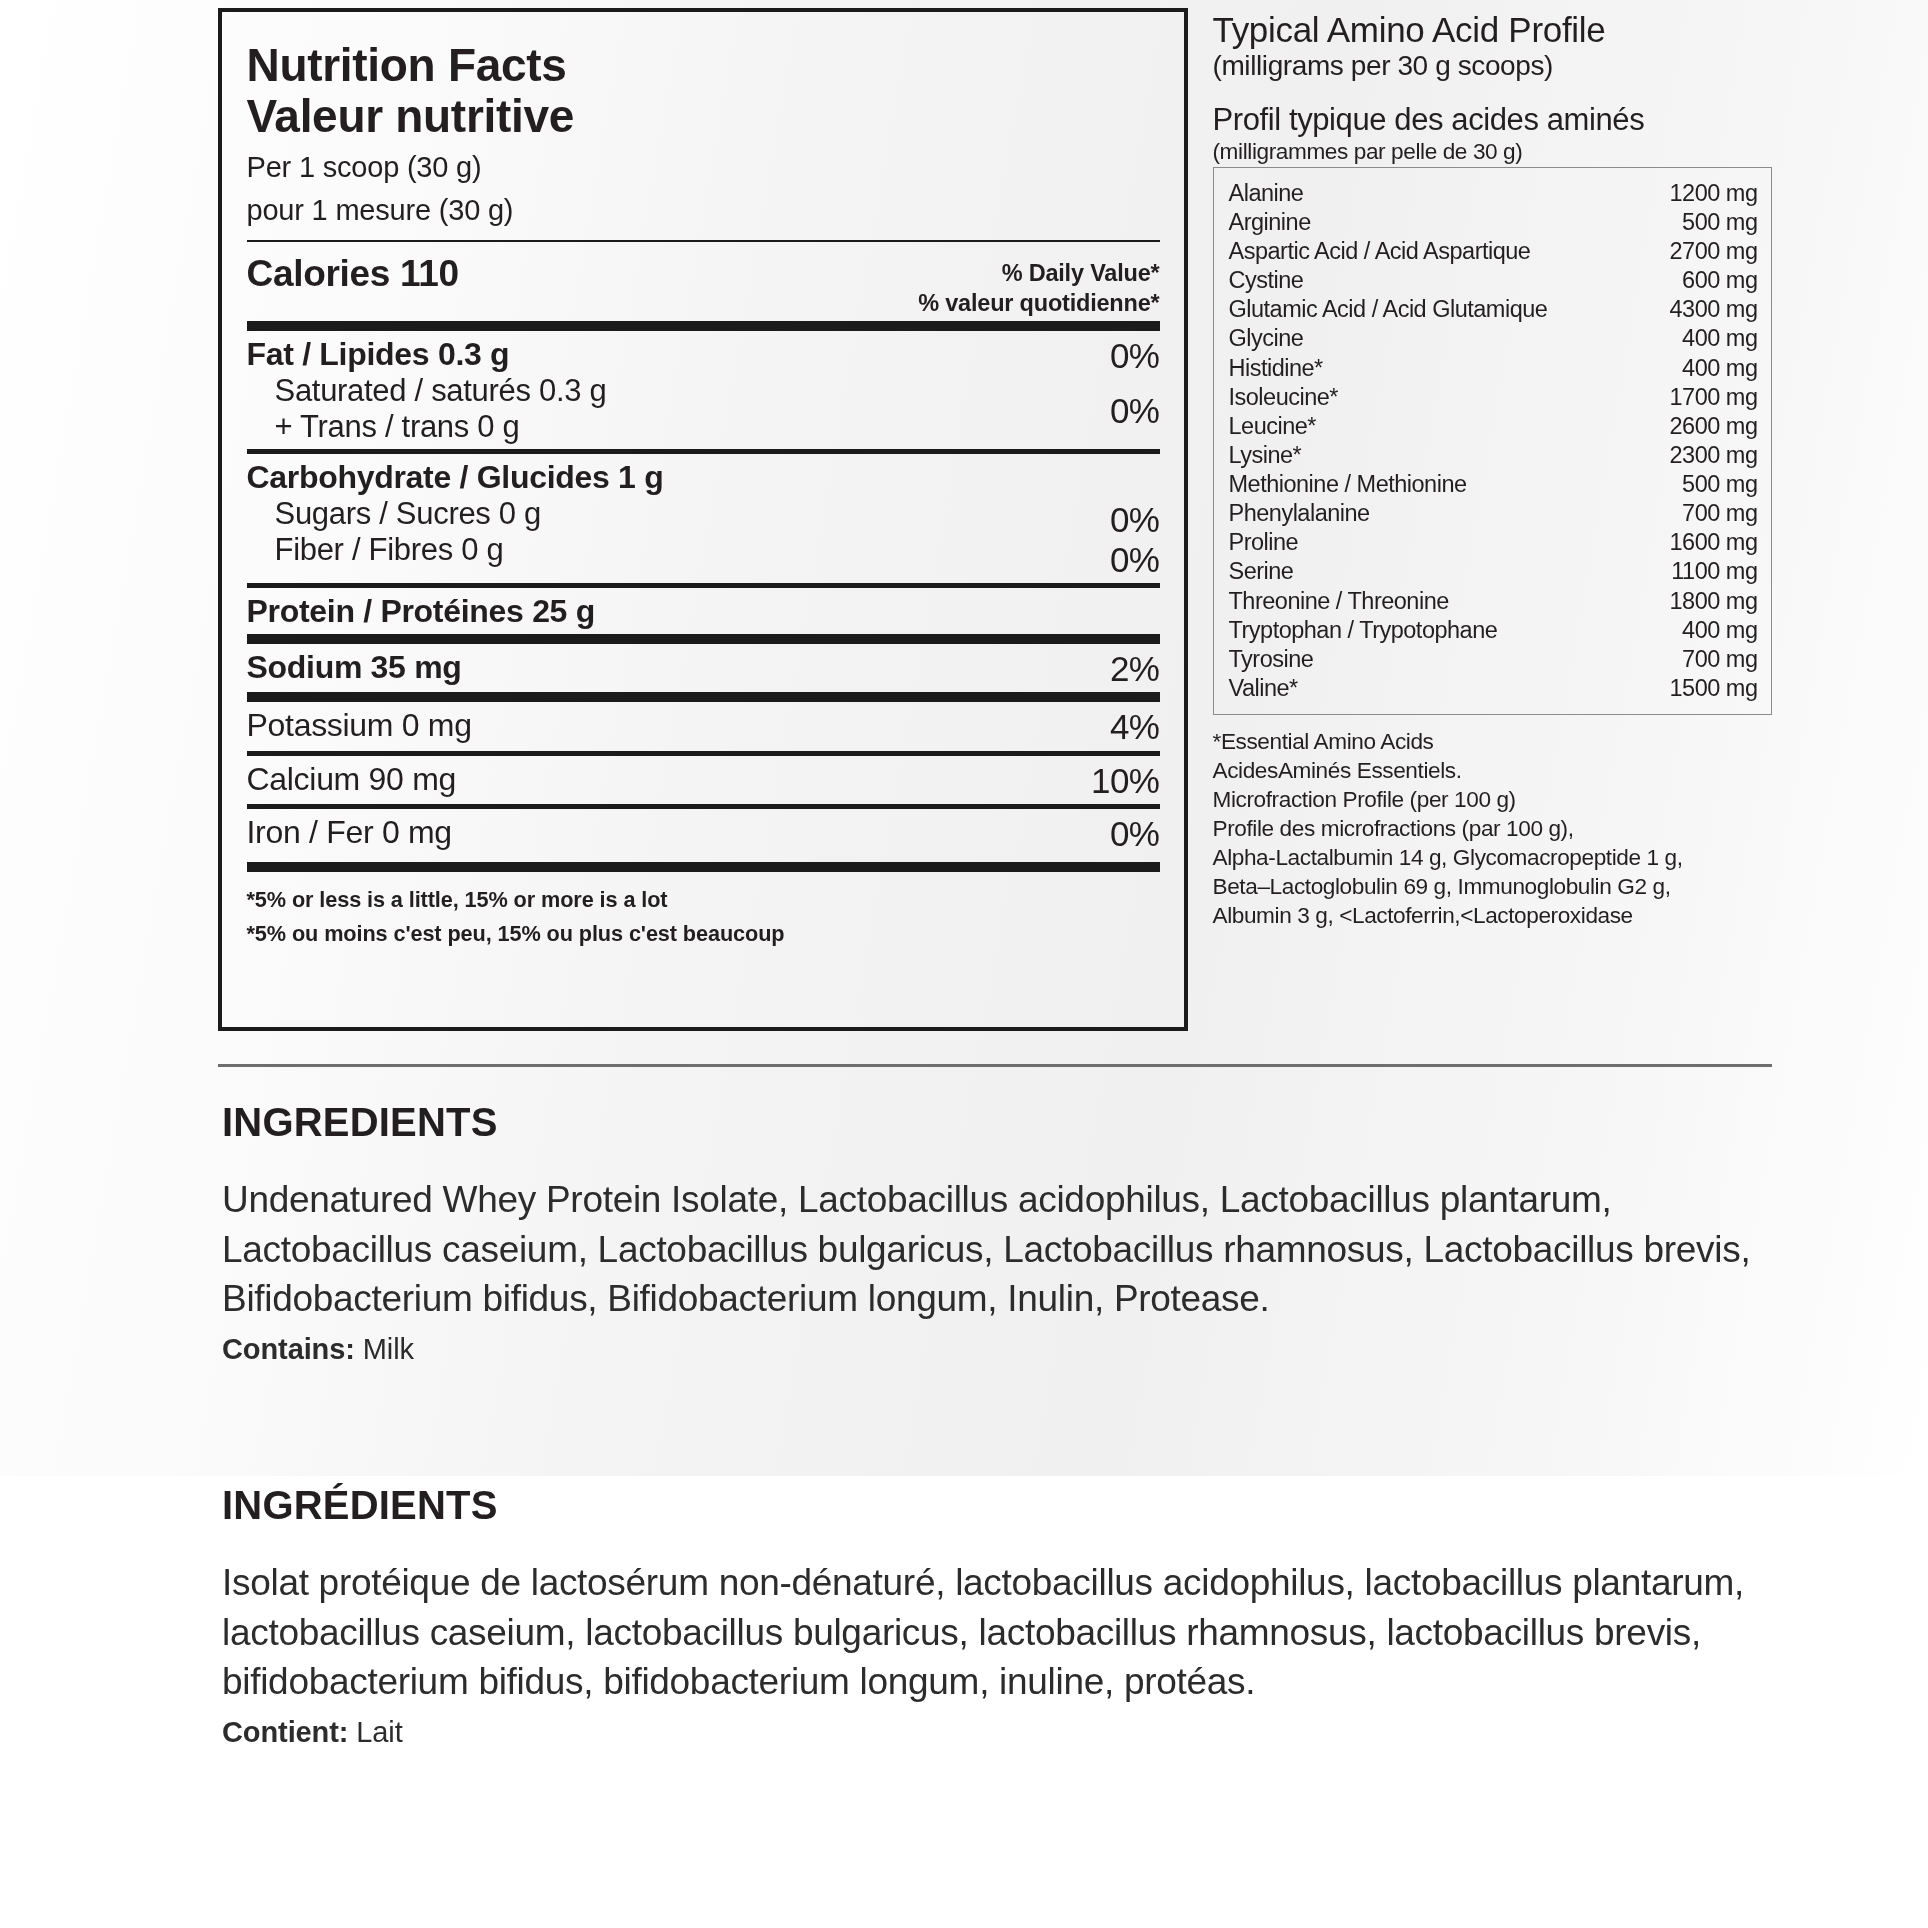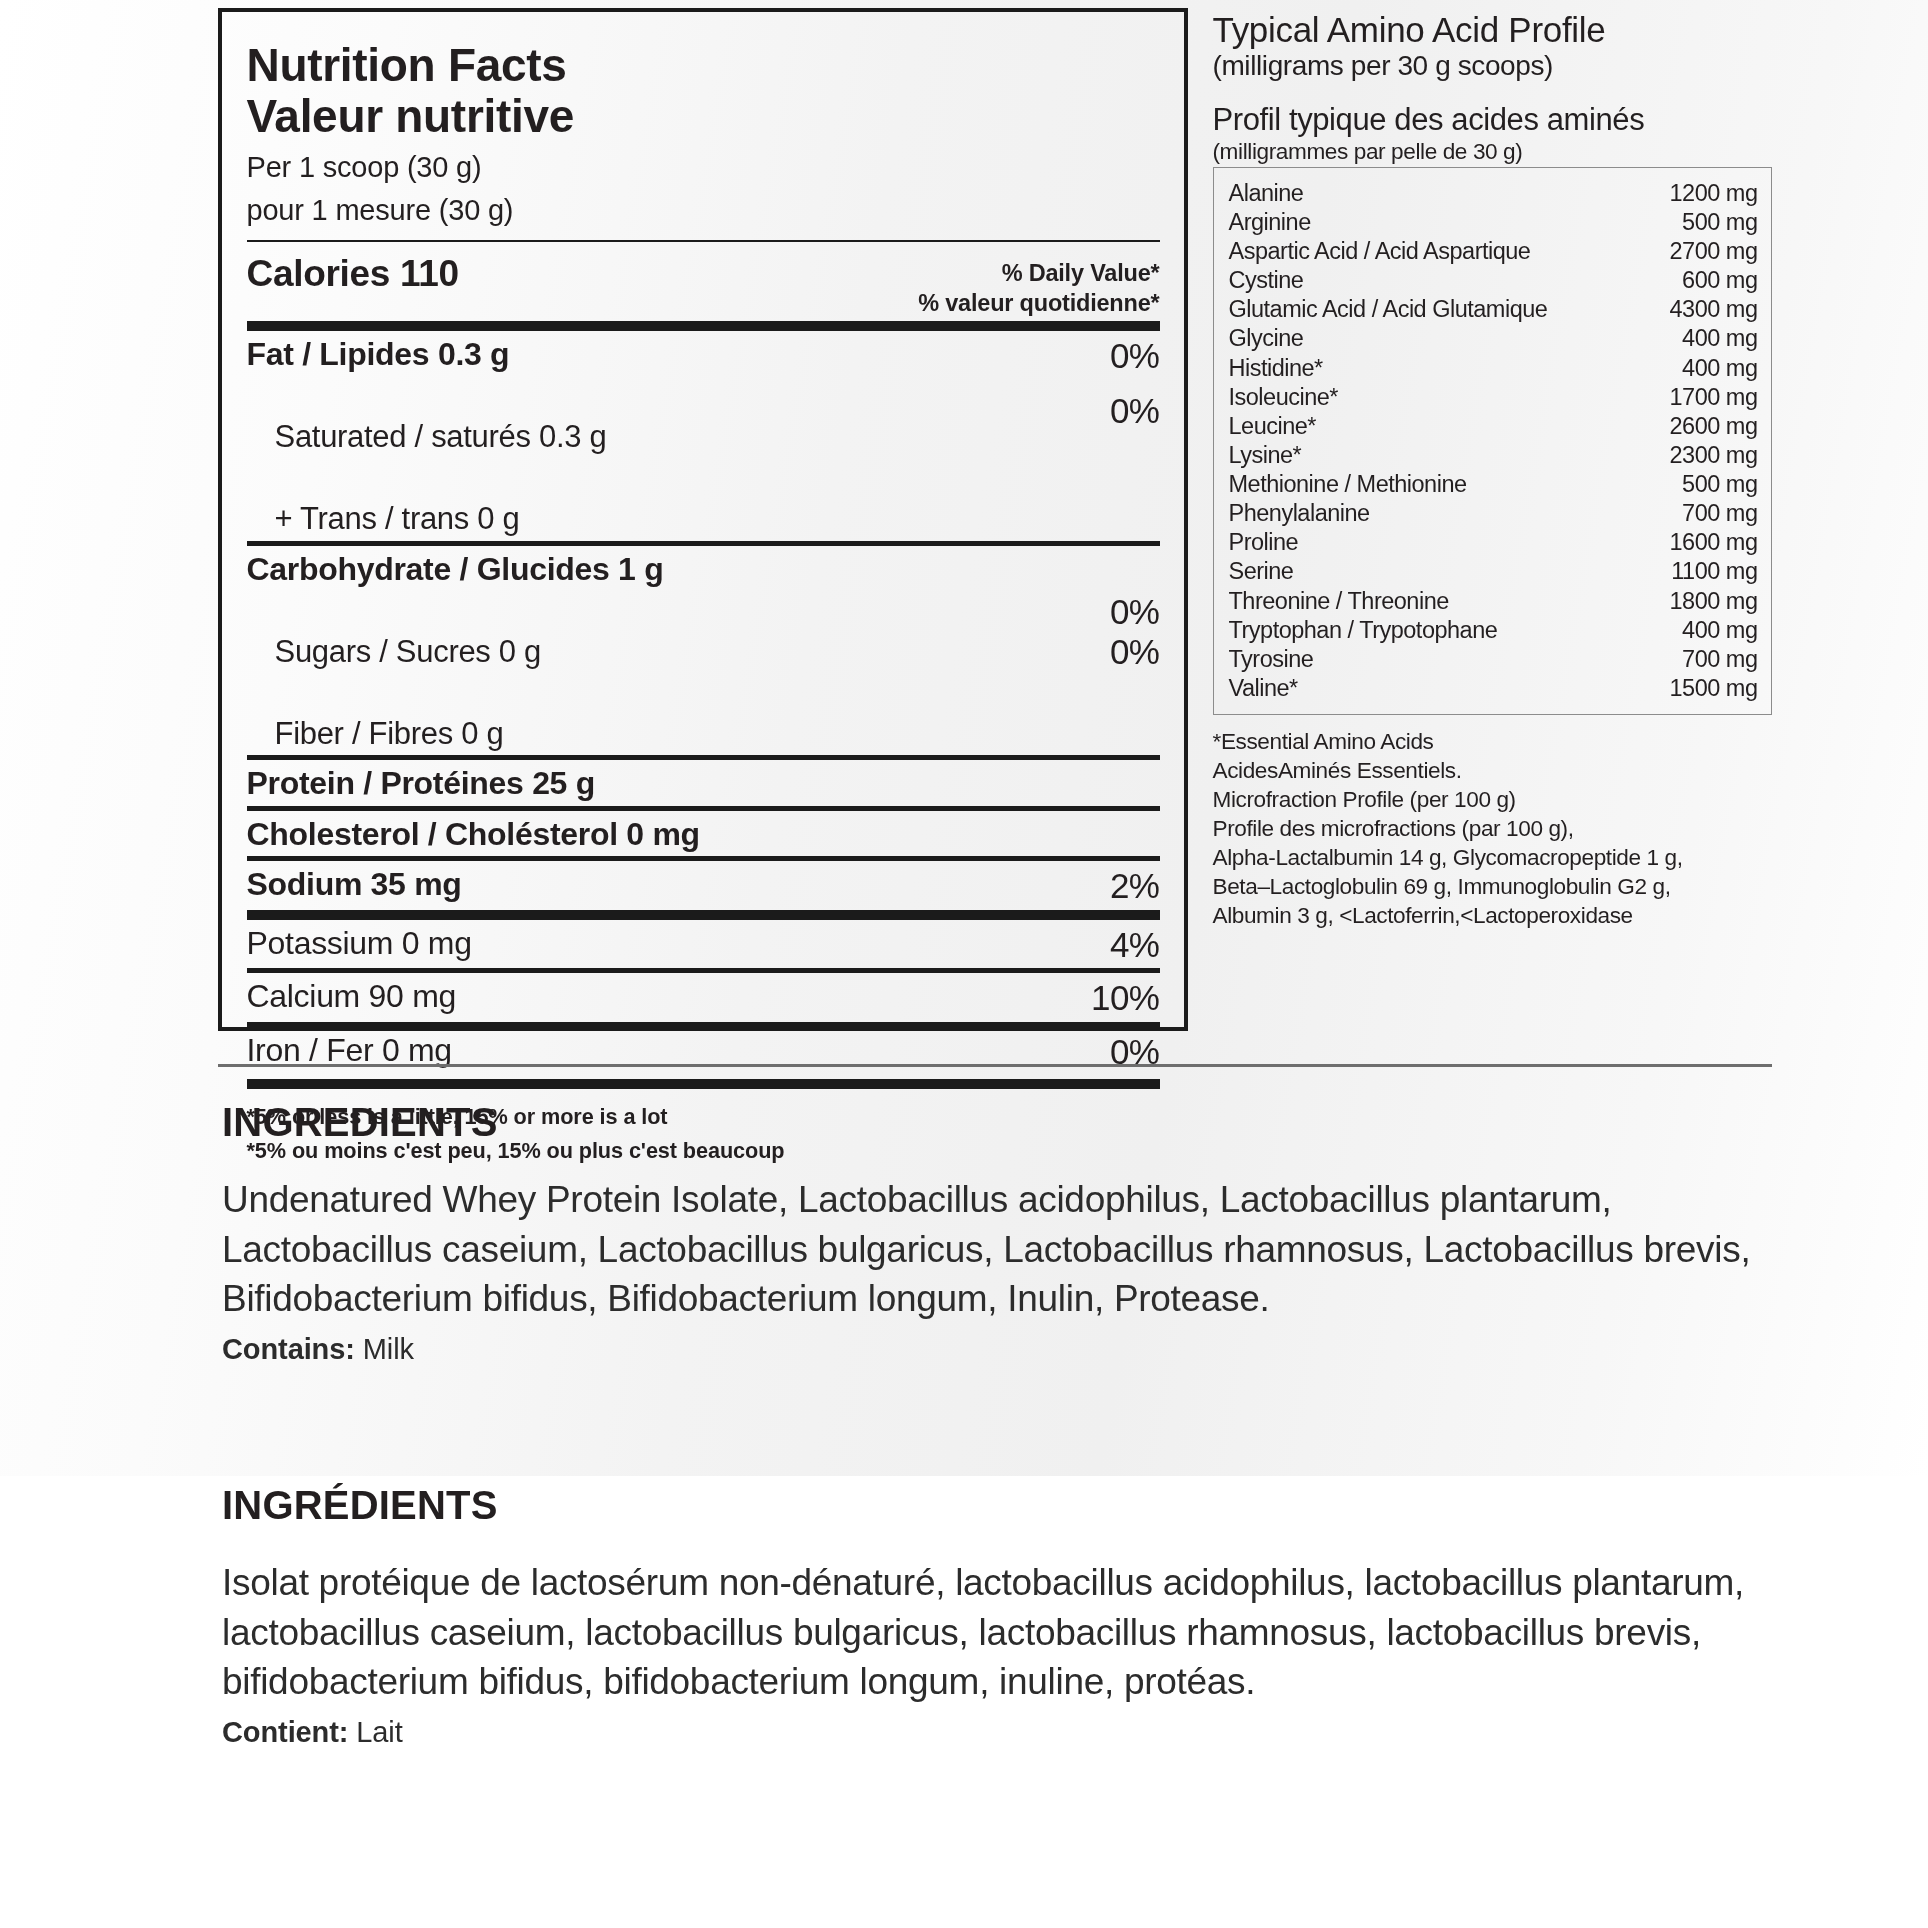--- a/index.html
+++ b/index.html
@@ -55,21 +55,21 @@
     padding: 6.6px 0 5.6px 0;
   }
   .dv-head {
     text-align: right; font-size: 23.5px; font-weight: bold;
     line-height: 1.28; padding-top: 11.3px;
     letter-spacing: -0.2px;
   }
   .nf-main   { font-size: 32px; font-weight: bold; letter-spacing: -0.3px; }
   .nf-sub    { font-size: 31px; font-weight: normal; padding-left: 28px; letter-spacing: -0.3px; }
   .nf-pct    { font-size: 35px; font-weight: normal; letter-spacing: -0.5px; white-space: nowrap; }
-  .nf-stack  { display: flex; flex-direction: column; gap: 46px; }
+  .nf-stack  { display: flex; flex-direction: column; }
   .pct-stack { display: flex; flex-direction: column; align-items: flex-end; }
   .nf-note   { font-size: 21.7px; font-weight: bold; line-height: 1.55; letter-spacing: -0.1px; }
   .nf-notes-wrap { padding-top: 11.3px; }
 
   
   .aa-panel { width: 559px; padding-top: 3.8px; }
   .aa-h1 { font-size: 35px; line-height: 1.08; letter-spacing: -0.3px; }
   .aa-h2 { font-size: 28px; line-height: 1.18; letter-spacing: -0.4px; }
   .aa-h3 { font-size: 31px; line-height: 1.2; margin-top: 19px; letter-spacing: -0.4px; }
   .aa-h4 { font-size: 22.6px; line-height: 1.2; letter-spacing: -0.4px; }
@@ -166,24 +166,20 @@
 
       <div class="rule-med"></div>
 
       <div class="nf-row">
         <div class="nf-main">Protein / Protéines 25 g</div>
         <div class="nf-pct"></div>
       </div>
 
       <div class="rule-med"></div>
 
-      <div class="nf-row">
-        <div class="nf-main">Cholesterol / Cholésterol 0 mg</div>
-        <div class="nf-pct"></div>
-      </div>
 
       <div class="rule-med"></div>
 
       <div class="nf-row">
         <div class="nf-main">Sodium 35 mg</div>
         <div class="nf-pct">2%</div>
       </div>
 
       <div class="rule-thick"></div>
 

